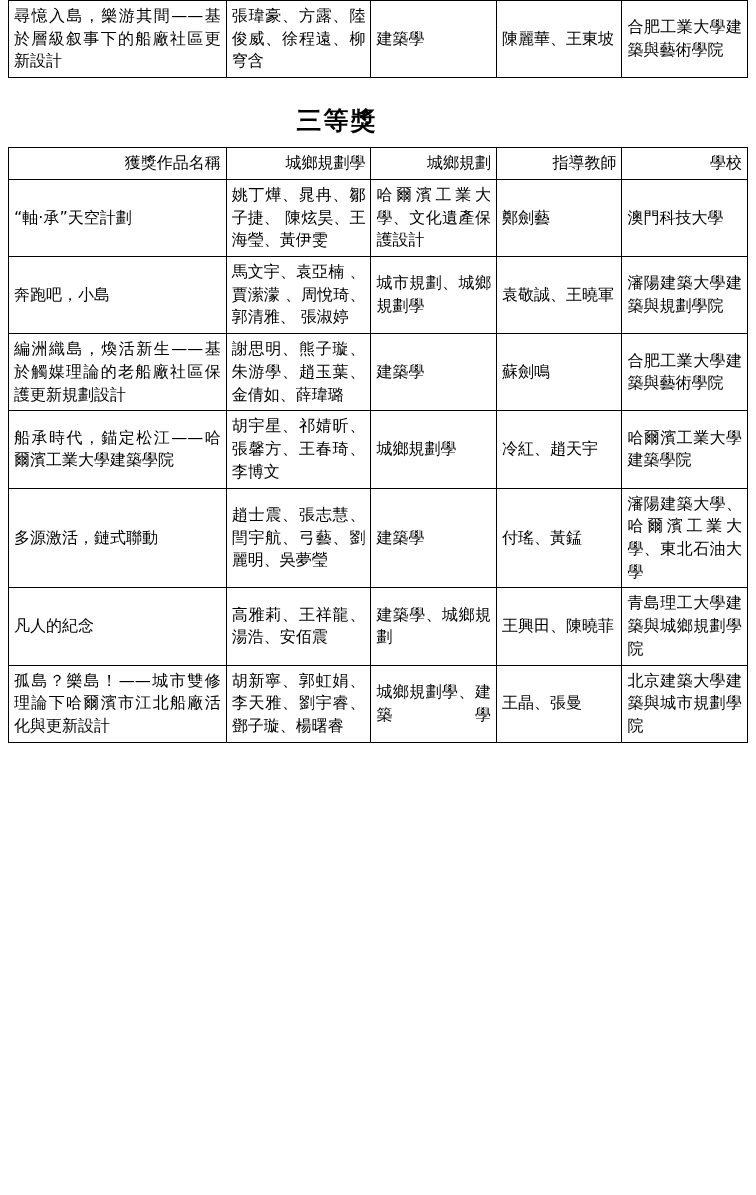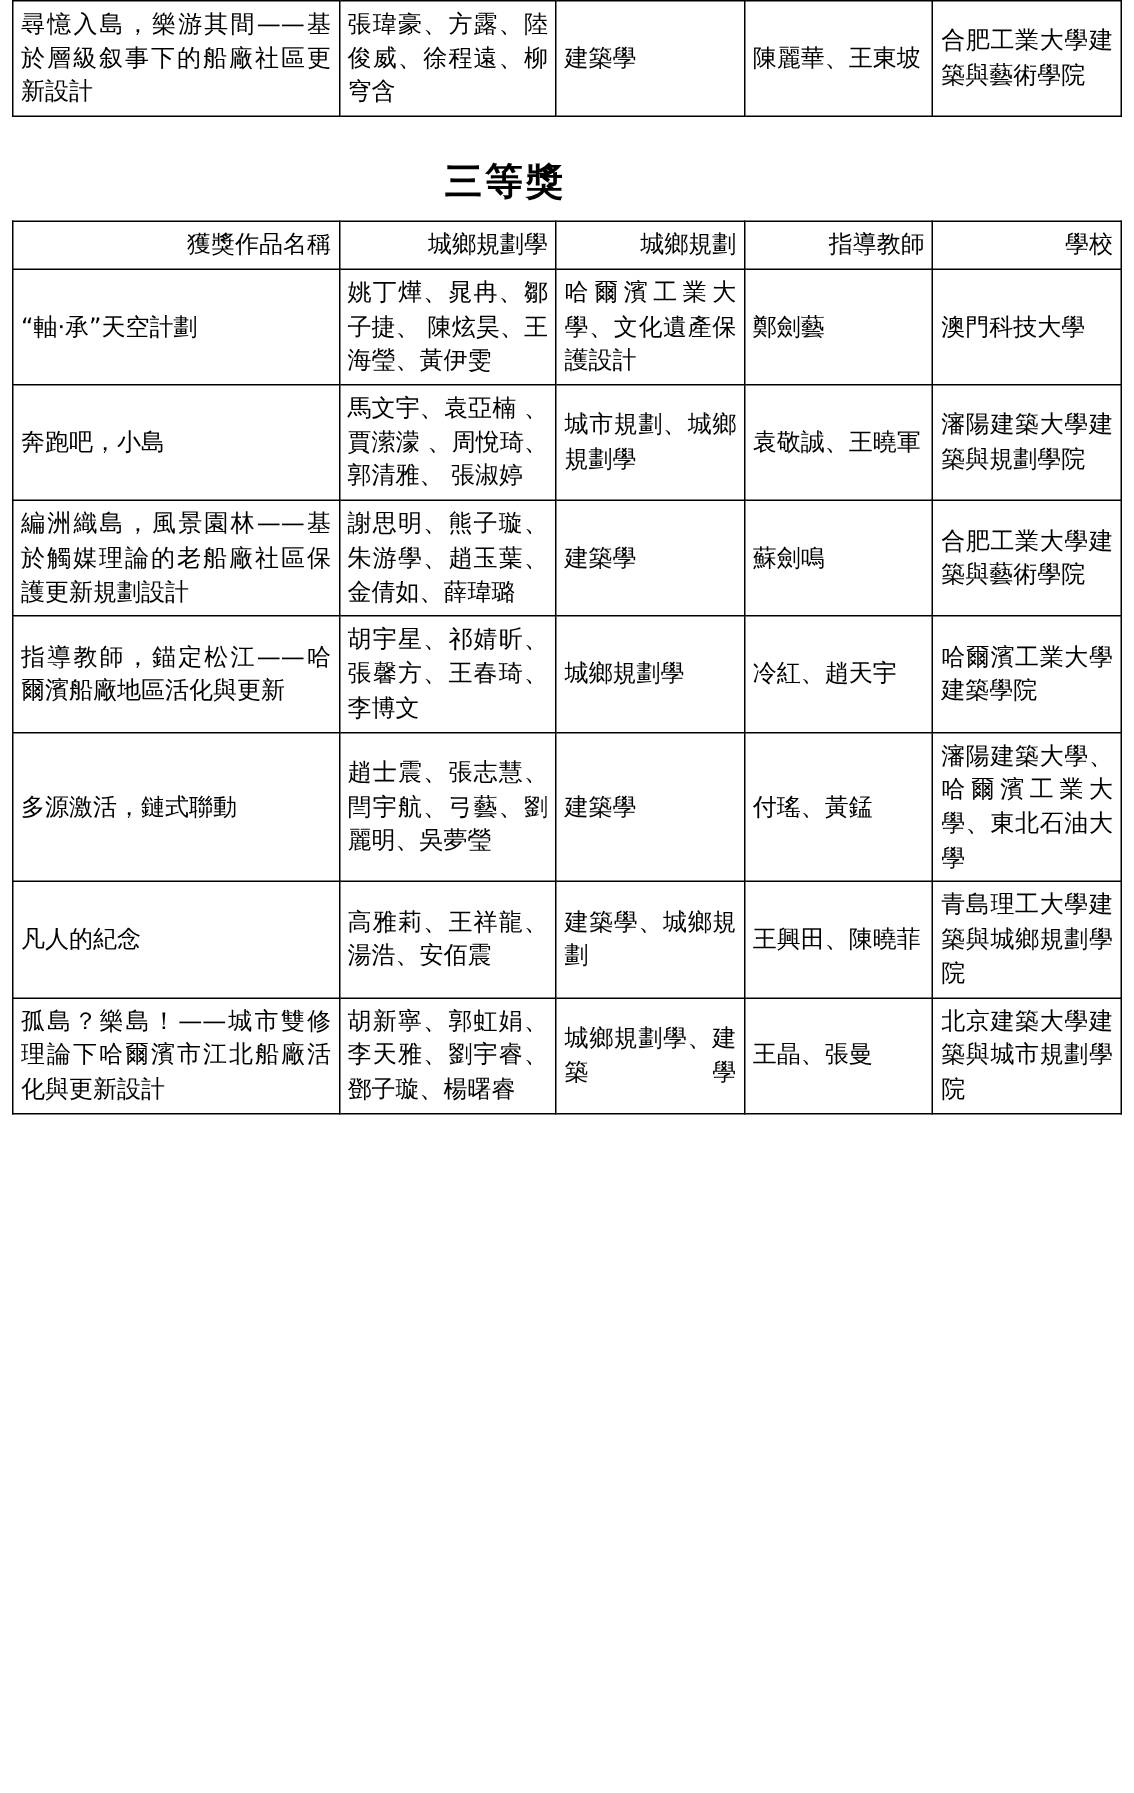--- a/index.html
+++ b/index.html
@@ -113,29 +113,29 @@
 
       <tr>
         <td class="ctr">奔跑吧，小島</td>
         <td class="just">馬文宇、袁亞楠 、賈潆濛 、周悅琦、 郭清雅、 張淑婷</td>
         <td class="just">城市規劃、城鄉規劃學</td>
         <td class="just">袁敬誠、王曉軍</td>
         <td class="just">瀋陽建築大學建築與規劃學院</td>
       </tr>
 
       <tr>
-        <td class="just">編洲織島，風景園林——基於觸媒理論的老船廠社區保護更新規劃設計</td>
+        <td class="just">編洲織島，煥活新生——基於觸媒理論的老船廠社區保護更新規劃設計</td>
         <td class="just">謝思明、熊子璇、朱游學、趙玉葉、金倩如、薛瑋璐</td>
         <td class="ctr">建築學</td>
         <td class="ctr">蘇劍鳴</td>
         <td class="just">合肥工業大學建築與藝術學院</td>
       </tr>
 
       <tr>
-        <td class="just">指導教師，錨定松江——哈爾濱船廠地區活化與更新</td>
+        <td class="just">船承時代，錨定松江——哈爾濱工業大學建築學院</td>
         <td class="just">胡宇星、祁婧昕、張馨方、王春琦、李博文</td>
         <td class="ctr">城鄉規劃學</td>
         <td class="just">冷紅、趙天宇</td>
         <td class="just">哈爾濱工業大學建築學院</td>
       </tr>
 
 
       <tr>
         <td class="ctr">多源激活，鏈式聯動</td>
         <td class="just">趙士震、張志慧、閆宇航、弓藝、劉麗明、吳夢瑩</td>

